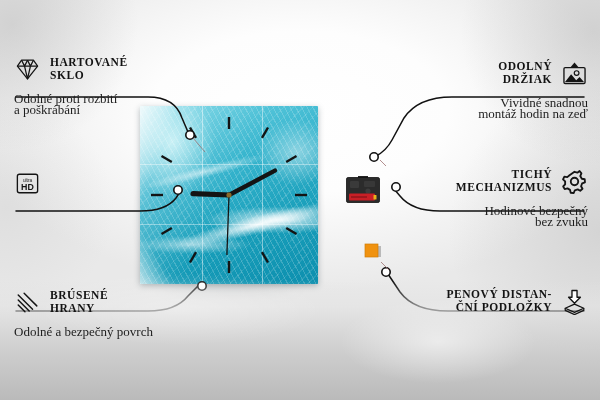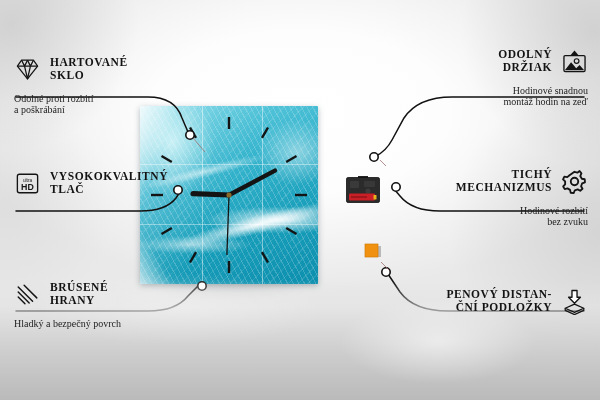--- a/index.html
+++ b/index.html
@@ -93,21 +93,21 @@
 
   .feat-icon {
     flex: 0 0 auto;
     width: 27px;
     height: 27px;
     display: block;
   }
 
   .feat-desc {
     font-family: "Liberation Serif", serif;
-    font-size: 10px;
+    font-size: 13px;
     line-height: 11px;
     color: #1d1d1d;
     margin-top: 7px;
     white-space: pre-line;
   }
 
   
   #clock-wrap {
     position: absolute;
     left: 140px;
@@ -309,68 +309,66 @@
 a poškrábání</div>
   </div>
 
   <div class="feature left" style="top:166px">
     <div class="feat-head">
       <svg class="feat-icon" viewBox="0 0 32 32">
         <rect x="4" y="5" width="24" height="22" rx="2.5" fill="none" stroke="#141414" stroke-width="1.6"></rect>
         <text x="16" y="14.2" text-anchor="middle" font-family="Liberation Sans, sans-serif" font-size="5.6" fill="#141414">ultra</text>
         <text x="16" y="24" text-anchor="middle" font-family="Liberation Sans, sans-serif" font-size="10.5" font-weight="bold" fill="#141414">HD</text>
       </svg>
-      <div class="feat-title">VYSOKOKVALITNÝ
-TLAČ</div>
-    </div>
-  </div>
-
-  <div class="feature left" style="top:277px">
+    </div>
+  </div>
+
+  <div class="feature left" style="top:285px">
     <div class="feat-head">
       <svg class="feat-icon" viewBox="0 0 32 32">
         <g stroke="#141414" stroke-width="1.7" stroke-linecap="round">
           <path d="M5 7 L22 24"></path>
           <path d="M5 13 L18 26"></path>
           <path d="M5 19 L13 27"></path>
           <path d="M12 5 L27 20"></path>
         </g>
       </svg>
       <div class="feat-title">BRÚSENÉ
 HRANY</div>
     </div>
-    <div class="feat-desc">Hladký a bezpečný povrch</div>
-  </div>
-
-  <div class="feature right" style="top:44px">
+    <div class="feat-desc">Odolné a bezpečný povrch</div>
+  </div>
+
+  <div class="feature right" style="top:56px">
     <div class="feat-head">
       <svg class="feat-icon" viewBox="0 0 32 32">
         <path d="M16 3 L11 9 H21 Z" fill="#141414"></path>
         <rect x="3.5" y="9" width="25" height="19" rx="1.5" fill="none" stroke="#141414" stroke-width="1.6"></rect>
         <circle cx="18.5" cy="15.5" r="2.8" fill="none" stroke="#141414" stroke-width="1.4"></circle>
         <path d="M4.5 26.5 L12 17 L18 24 L22 20 L27.5 26.5 Z" fill="#141414"></path>
       </svg>
       <div class="feat-title">ODOLNÝ
 DRŽIAK</div>
     </div>
-    <div class="feat-desc">Hodinové snadnou
+    <div class="feat-desc">Vividné snadnou
 montáž hodin na zeď</div>
   </div>
 
   <div class="feature right" style="top:164px">
     <div class="feat-head">
       <svg class="feat-icon" viewBox="0 0 32 32">
         <g fill="none" stroke="#141414" stroke-width="2.2" stroke-linejoin="round">
           <path d="M16 4.5 l3.4 1 2.6-2 2.2 2.8 -1.4 3.2 1.9 3.2 3.4 .6 .3 3.6 -3.3 1.2 -1.3 3.5 1.7 3 -2.7 2.4 -3-1.7 -3.4 1.1 -1.3 3.2 -3.6-.3 -.8-3.4 -3-1.8 -3.3 .9 -1.8-3.1 2.3-2.6 0-3.5 -2.5-2.4 1.6-3.2 3.4 .6 2.7-2.2 z"></path>
           <circle cx="16" cy="16" r="4.4"></circle>
         </g>
       </svg>
       <div class="feat-title">TICHÝ
 MECHANIZMUS</div>
     </div>
-    <div class="feat-desc">Hodinové rozbití
+    <div class="feat-desc">Hodinové bezpečný
 bez zvuku</div>
   </div>
 
   <div class="feature right" style="top:284px; width:200px">
     <div class="feat-head">
       <svg class="feat-icon" viewBox="0 0 32 32">
         <path d="M13 3 h6 v8 h4 l-7 7 -7-7 h4 z" fill="#ffffff" stroke="#141414" stroke-width="1.6" stroke-linejoin="round"></path>
         <path d="M16 19 L5 24 L16 29 L27 24 Z" fill="none" stroke="#141414" stroke-width="1.6" stroke-linejoin="round"></path>
         <path d="M5 24 v2.5 L16 31.5 L27 26.5 V24" fill="none" stroke="#141414" stroke-width="1.5" stroke-linejoin="round"></path>
       </svg>

